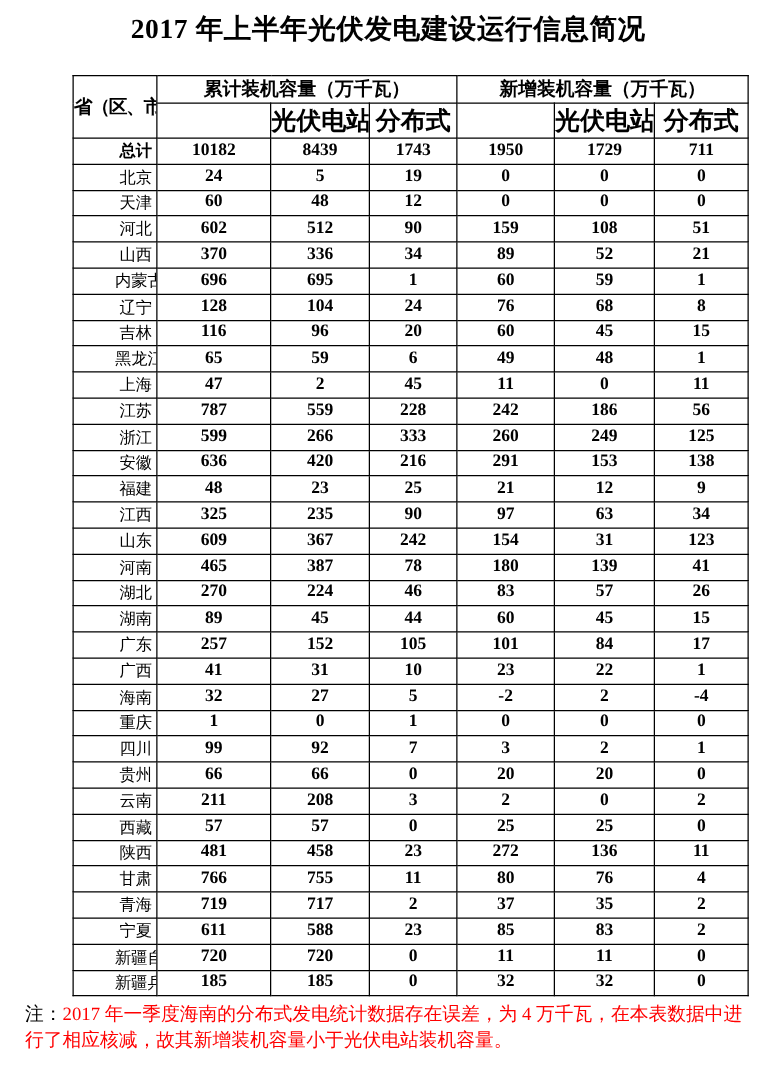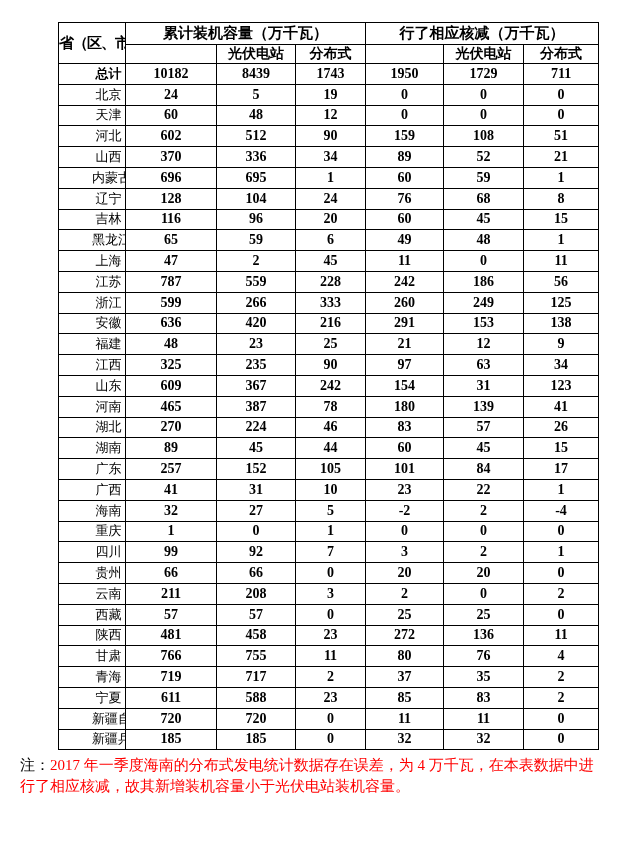--- a/index.html
+++ b/index.html
@@ -27,54 +27,55 @@
   .pv-table th, .pv-table td {
     border: 1.5px solid #000;
     text-align: center;
     vertical-align: middle;
     padding: 0;
     overflow: hidden;
     white-space: nowrap;
   }
   .pv-table thead th { font-weight: bold; }
   .pv-table thead tr.group-row th { height: 21px; font-size: 15px; }
-  .pv-table thead tr.sub-row th   { height: 18px; font-size: 14px; }
+  .pv-table thead tr.sub-row th   { height: 18px; font-size: 20px; }
   .pv-table th.region-head { font-size: 13px; letter-spacing: -1px; }
   .pv-table tbody td { height: 19.8px; font-size: 14px; }
   .pv-table tbody td.region-cell { font-weight: normal; font-size: 13px; padding-left: 33px; }
   .pv-table tbody td.value-cell  { font-weight: bold; }
   .pv-table tbody tr.total-row td { font-weight: bold; }
   .footnote {
     margin: 5px 24px 0 20px;
     font-size: 15px;
     line-height: 21px;
     text-align: left;
   }
 </style>
 </head>
 <body>
 
 <div class="page">
 
+  <h1 class="doc-title">2017 年上半年光伏发电建设运行信息简况</h1>
 
   <table class="pv-table">
     <colgroup>
       <col style="width:67px">
       <col style="width:91px">
       <col style="width:79px">
       <col style="width:70px">
       <col style="width:78px">
       <col style="width:80px">
       <col style="width:75px">
     </colgroup>
     <thead>
       <tr class="group-row">
         <th rowspan="2" class="region-head">省（区、市）</th>
         <th colspan="3">累计装机容量（万千瓦）</th>
-        <th colspan="3">行了相应核减（万千瓦）</th>
+        <th colspan="3">新增装机容量（万千瓦）</th>
       </tr>
       <tr class="sub-row">
         <th></th>
         <th>光伏电站</th>
         <th>分布式</th>
         <th></th>
         <th>光伏电站</th>
         <th>分布式</th>
       </tr>
     </thead>

